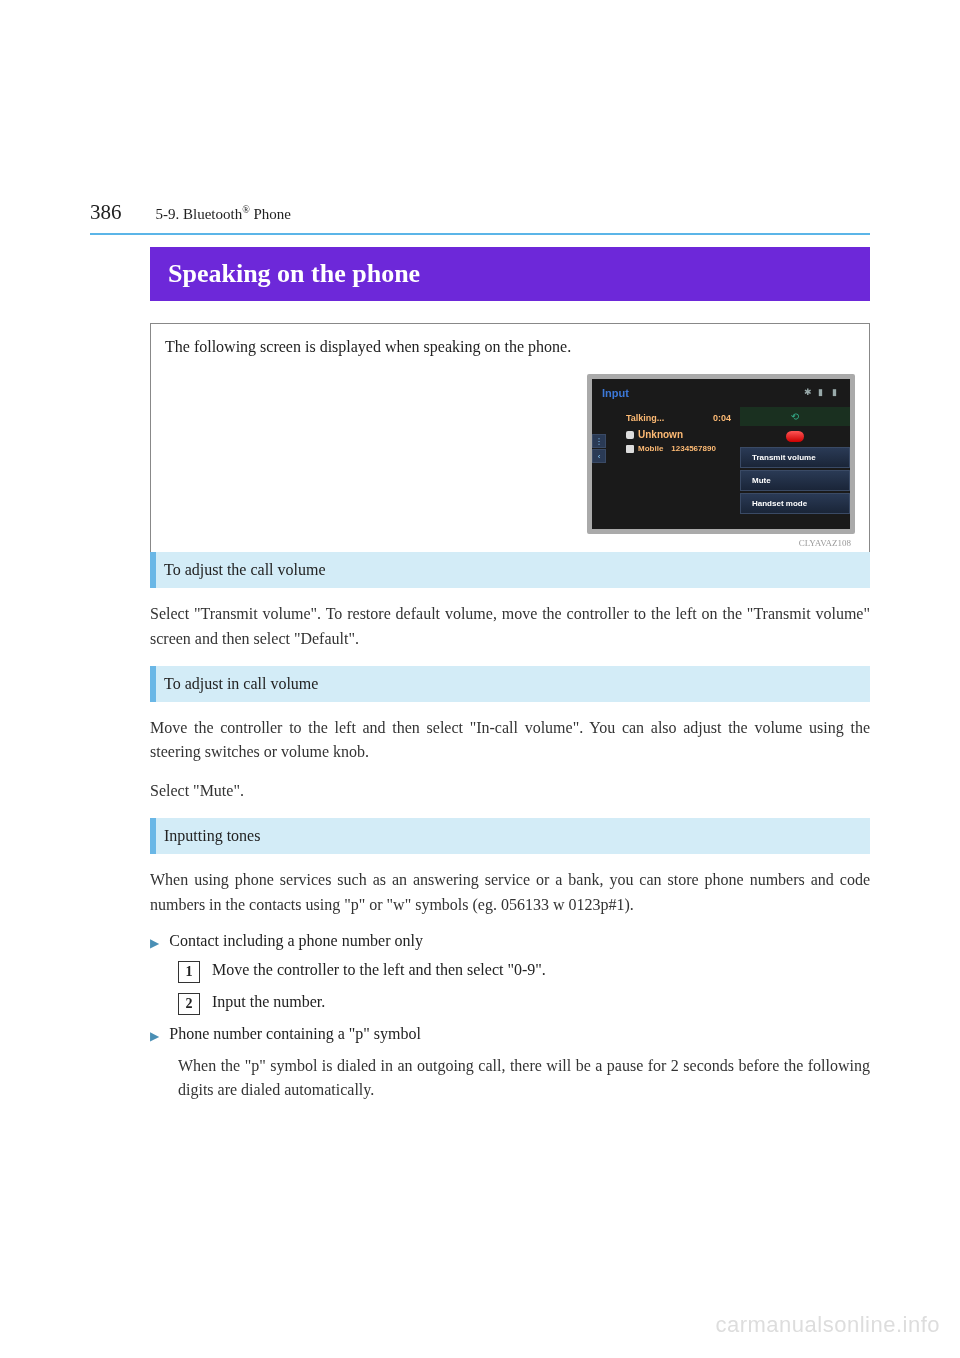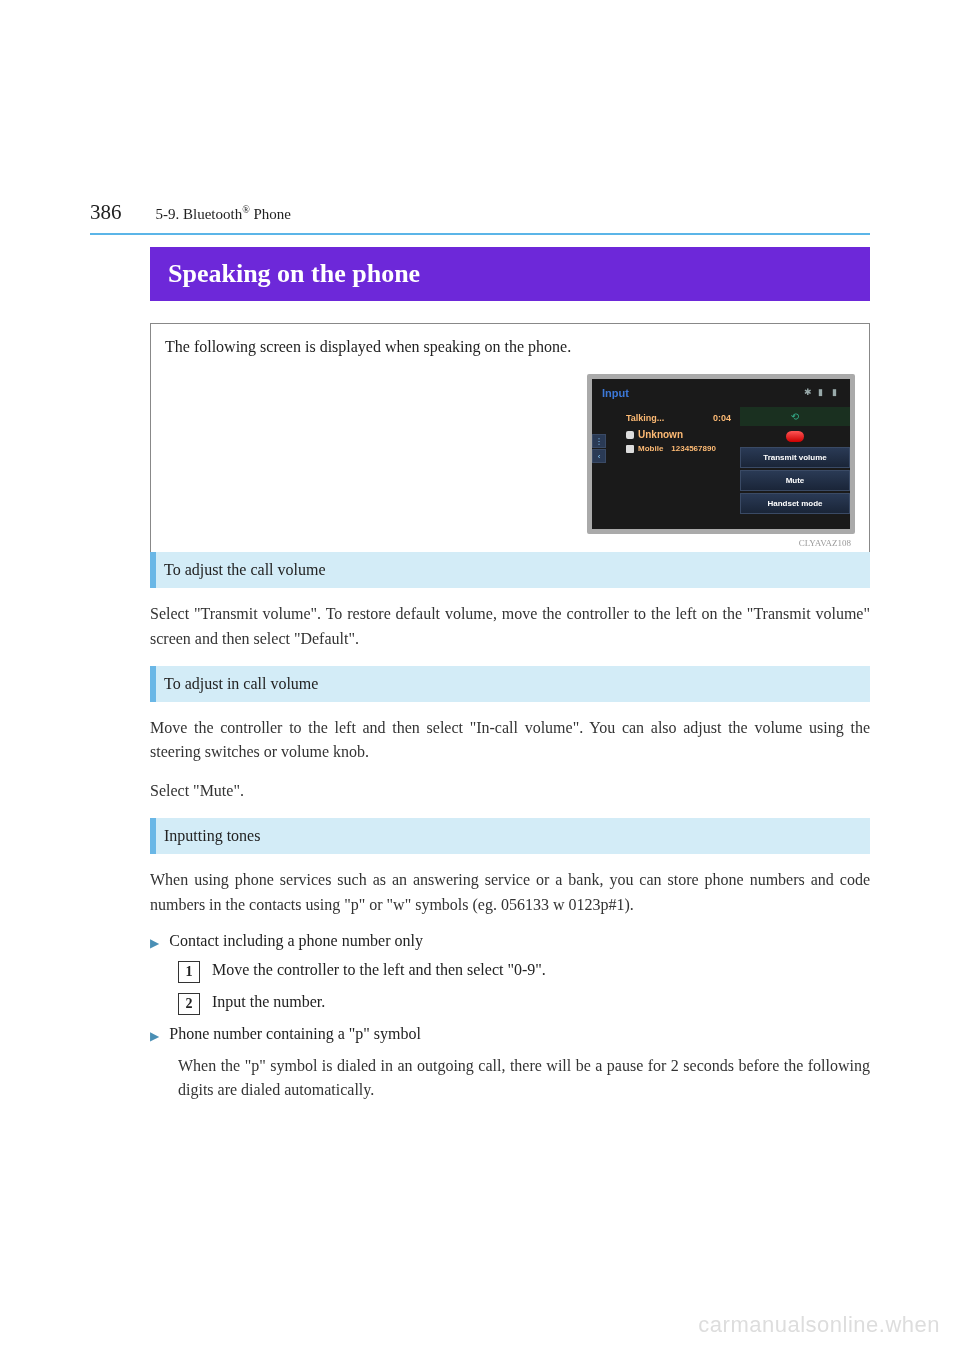--- a/index.html
+++ b/index.html
@@ -149,23 +149,22 @@
       width: 110px;
       display: flex;
       flex-direction: column;
       gap: 2px;
     }
     .ss-btn {
       background: linear-gradient(#2a3a55, #1a2538);
       color: #fff;
       font-size: 8px;
       font-weight: bold;
-      padding: 5px 20px;
+      padding: 5px 11px;
       border: 1px solid #3a4a65;
-      text-align: center;
     }
     .ss-btn-green {
       background: #1a3020;
       display: flex;
       justify-content: center;
       padding: 4px;
     }
     .ss-btn-red {
       background: #1a1a1a;
       display: flex;
@@ -363,13 +362,13 @@
 
   <div class="bullet-row">
     <span class="bullet-marker">▶</span>
     <span>Phone number containing a "p" symbol</span>
   </div>
 
   <p class="indented-para">When the "p" symbol is dialed in an outgoing call, there will be a pause for 2 seconds before the following digits are dialed automatically.</p>
 
 </div>
 
-<div class="watermark">carmanualsonline.when</div>
+<div class="watermark">carmanualsonline.info</div>
 
 </body></html>

